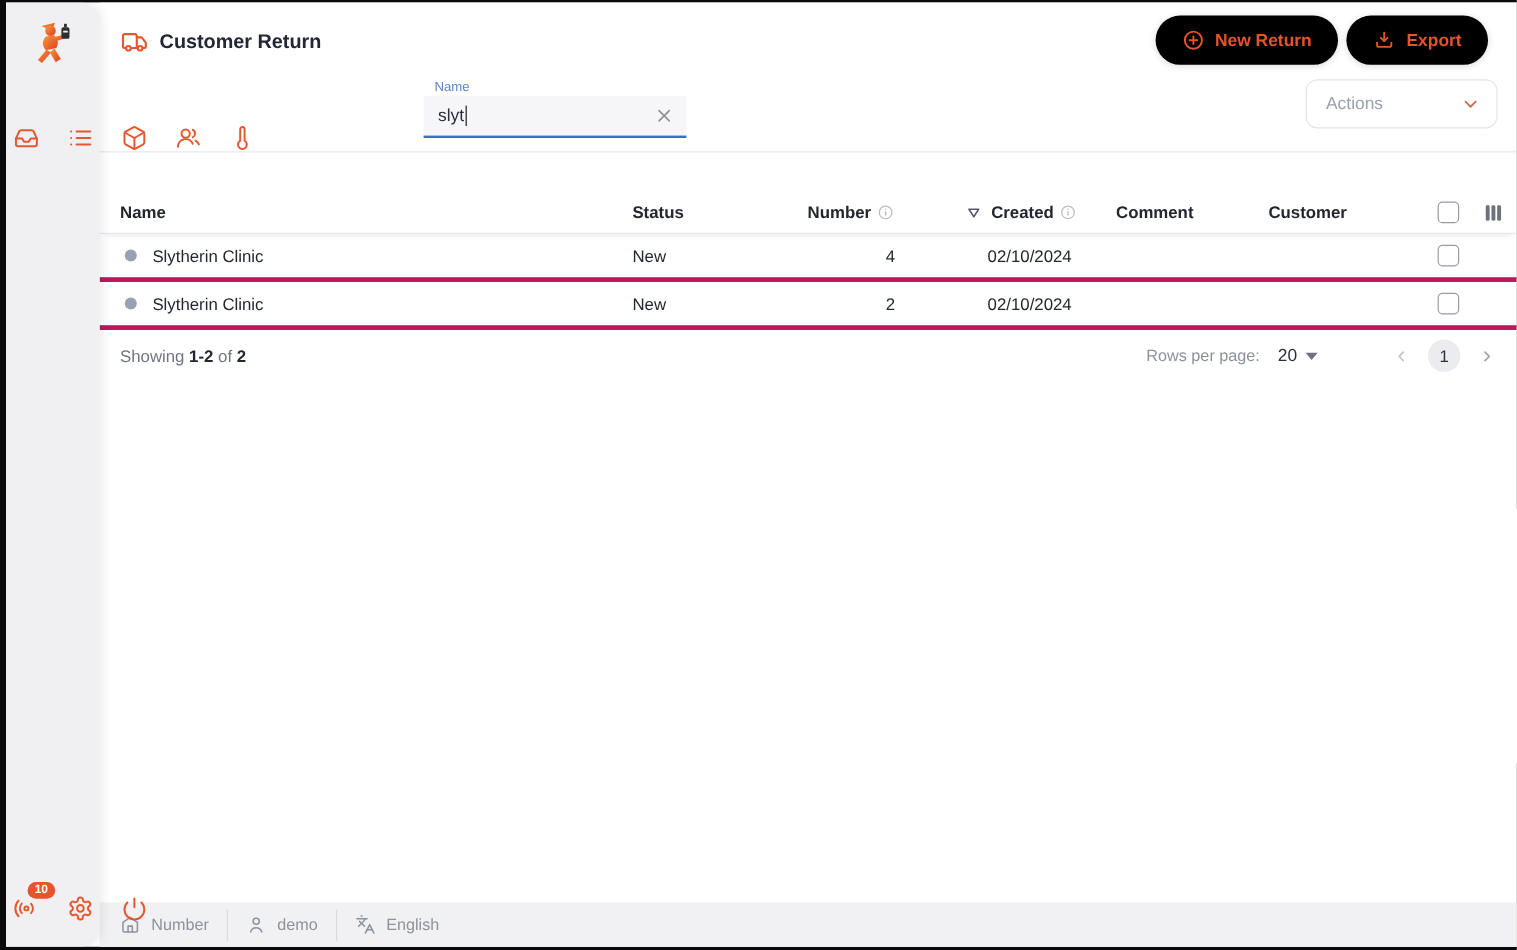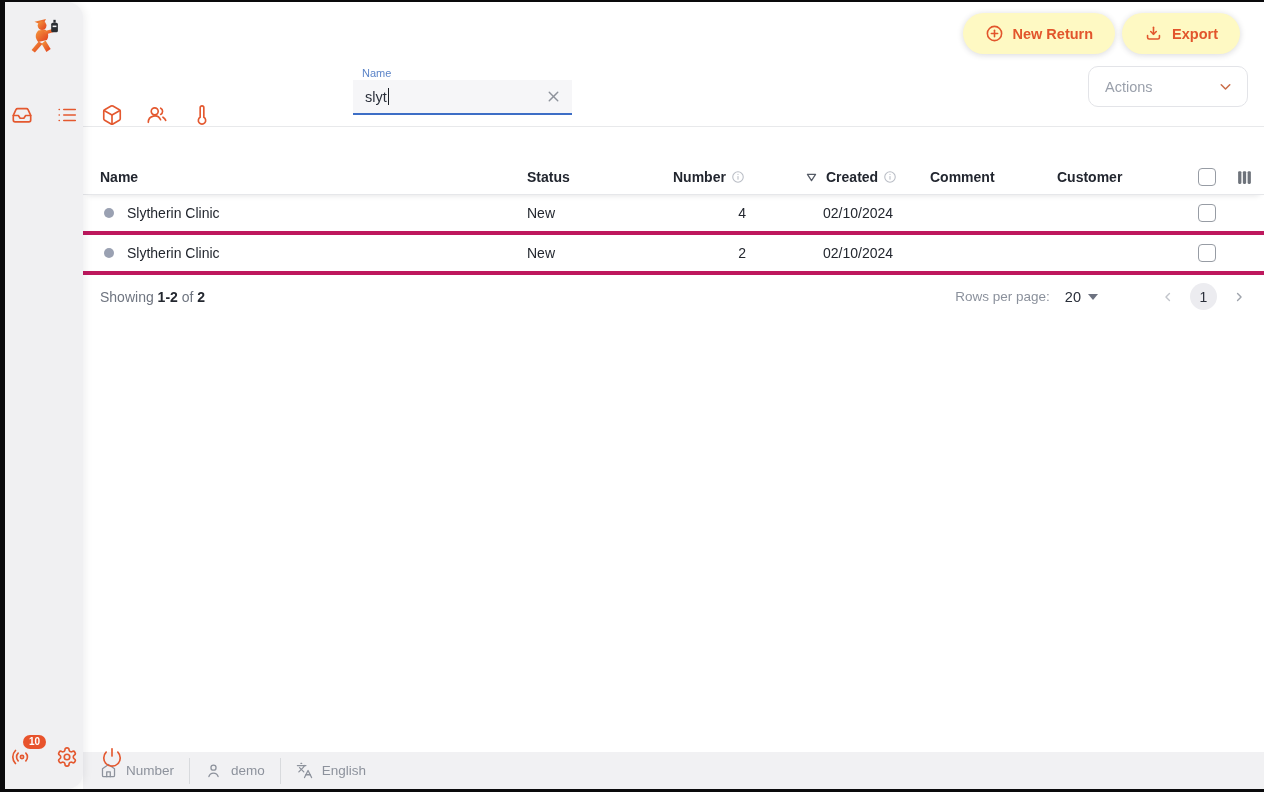--- a/index.html
+++ b/index.html
@@ -41,21 +41,21 @@
     font-size:10px; font-weight:700; border-radius:9px; padding:2px 6px; line-height:1;
   }
   
   .main { flex:1; position:relative; height:100%; background:#fff; }
   .topbar { position:relative; height:125px; border-bottom:1px solid #e8e9eb; }
   .page-title { position:absolute; left:17px; top:21px; display:flex; align-items:center; gap:9px; }
   .page-title svg { width:24px; height:24px; color:#e4582f; }
   .page-title .t { font-size:16.5px; font-weight:700; color:#222733; }
   .top-buttons { position:absolute; top:11px; right:24px; display:flex; gap:7px; }
   .pill-btn {
-    height:41px; border-radius:21px; background:#fef9c3; border:none; cursor:pointer;
+    height:41px; border-radius:21px; background:#000000; border:none; cursor:pointer;
     box-shadow:0 1px 6px rgba(20,20,30,.16); display:flex; align-items:center; gap:9px;
     padding:0 22px; color:#e2552c; font-size:14.5px; font-weight:700;
     font-family:"Liberation Sans", sans-serif;
   }
   .pill-btn svg { width:19px; height:19px; }
   .select-box {
     height:41px; border:1px solid #e3e4e8; border-radius:10px; background:#fff;
     display:flex; align-items:center; justify-content:space-between;
     padding:0 13px 0 16px; color:#9aa0ab; font-size:14.5px; cursor:pointer;
   }
@@ -247,20 +247,30 @@
             <path d="M12 3v8"></path>
             <path d="M18.36 6.64a9 9 0 1 1-12.73 0"></path>
           </svg>
       </div>
     </div>
   </div>
 
   <div class="main">
 
     <div class="topbar">
+      <div class="page-title">
+        <svg viewBox="0 0 24 24" fill="none" stroke="currentColor" stroke-width="1.8" stroke-linecap="round" stroke-linejoin="round">
+            <path d="M14 17V7a1.5 1.5 0 0 0-1.5-1.5H4A1.5 1.5 0 0 0 2.5 7v9a1 1 0 0 0 1 1h1.3"></path>
+            <path d="M14.2 17H9.2"></path>
+            <path d="M18.8 17h1.7a1 1 0 0 0 1-1v-3.1a1 1 0 0 0-.2-.6l-2.9-3.7a1 1 0 0 0-.8-.4H14"></path>
+            <circle cx="16.8" cy="17.2" r="1.9"></circle>
+            <circle cx="7" cy="17.2" r="1.9"></circle>
+          </svg>
+        <span class="t">Customer Return</span>
+      </div>
 
       <div class="top-buttons">
         <button class="pill-btn">
           <svg viewBox="0 0 24 24" fill="none" stroke="currentColor" stroke-width="2" stroke-linecap="round">
               <circle cx="12" cy="12" r="9"></circle>
               <path d="M12 8v8"></path>
               <path d="M8 12h8"></path>
             </svg>
           <span>New Return</span>
         </button>

